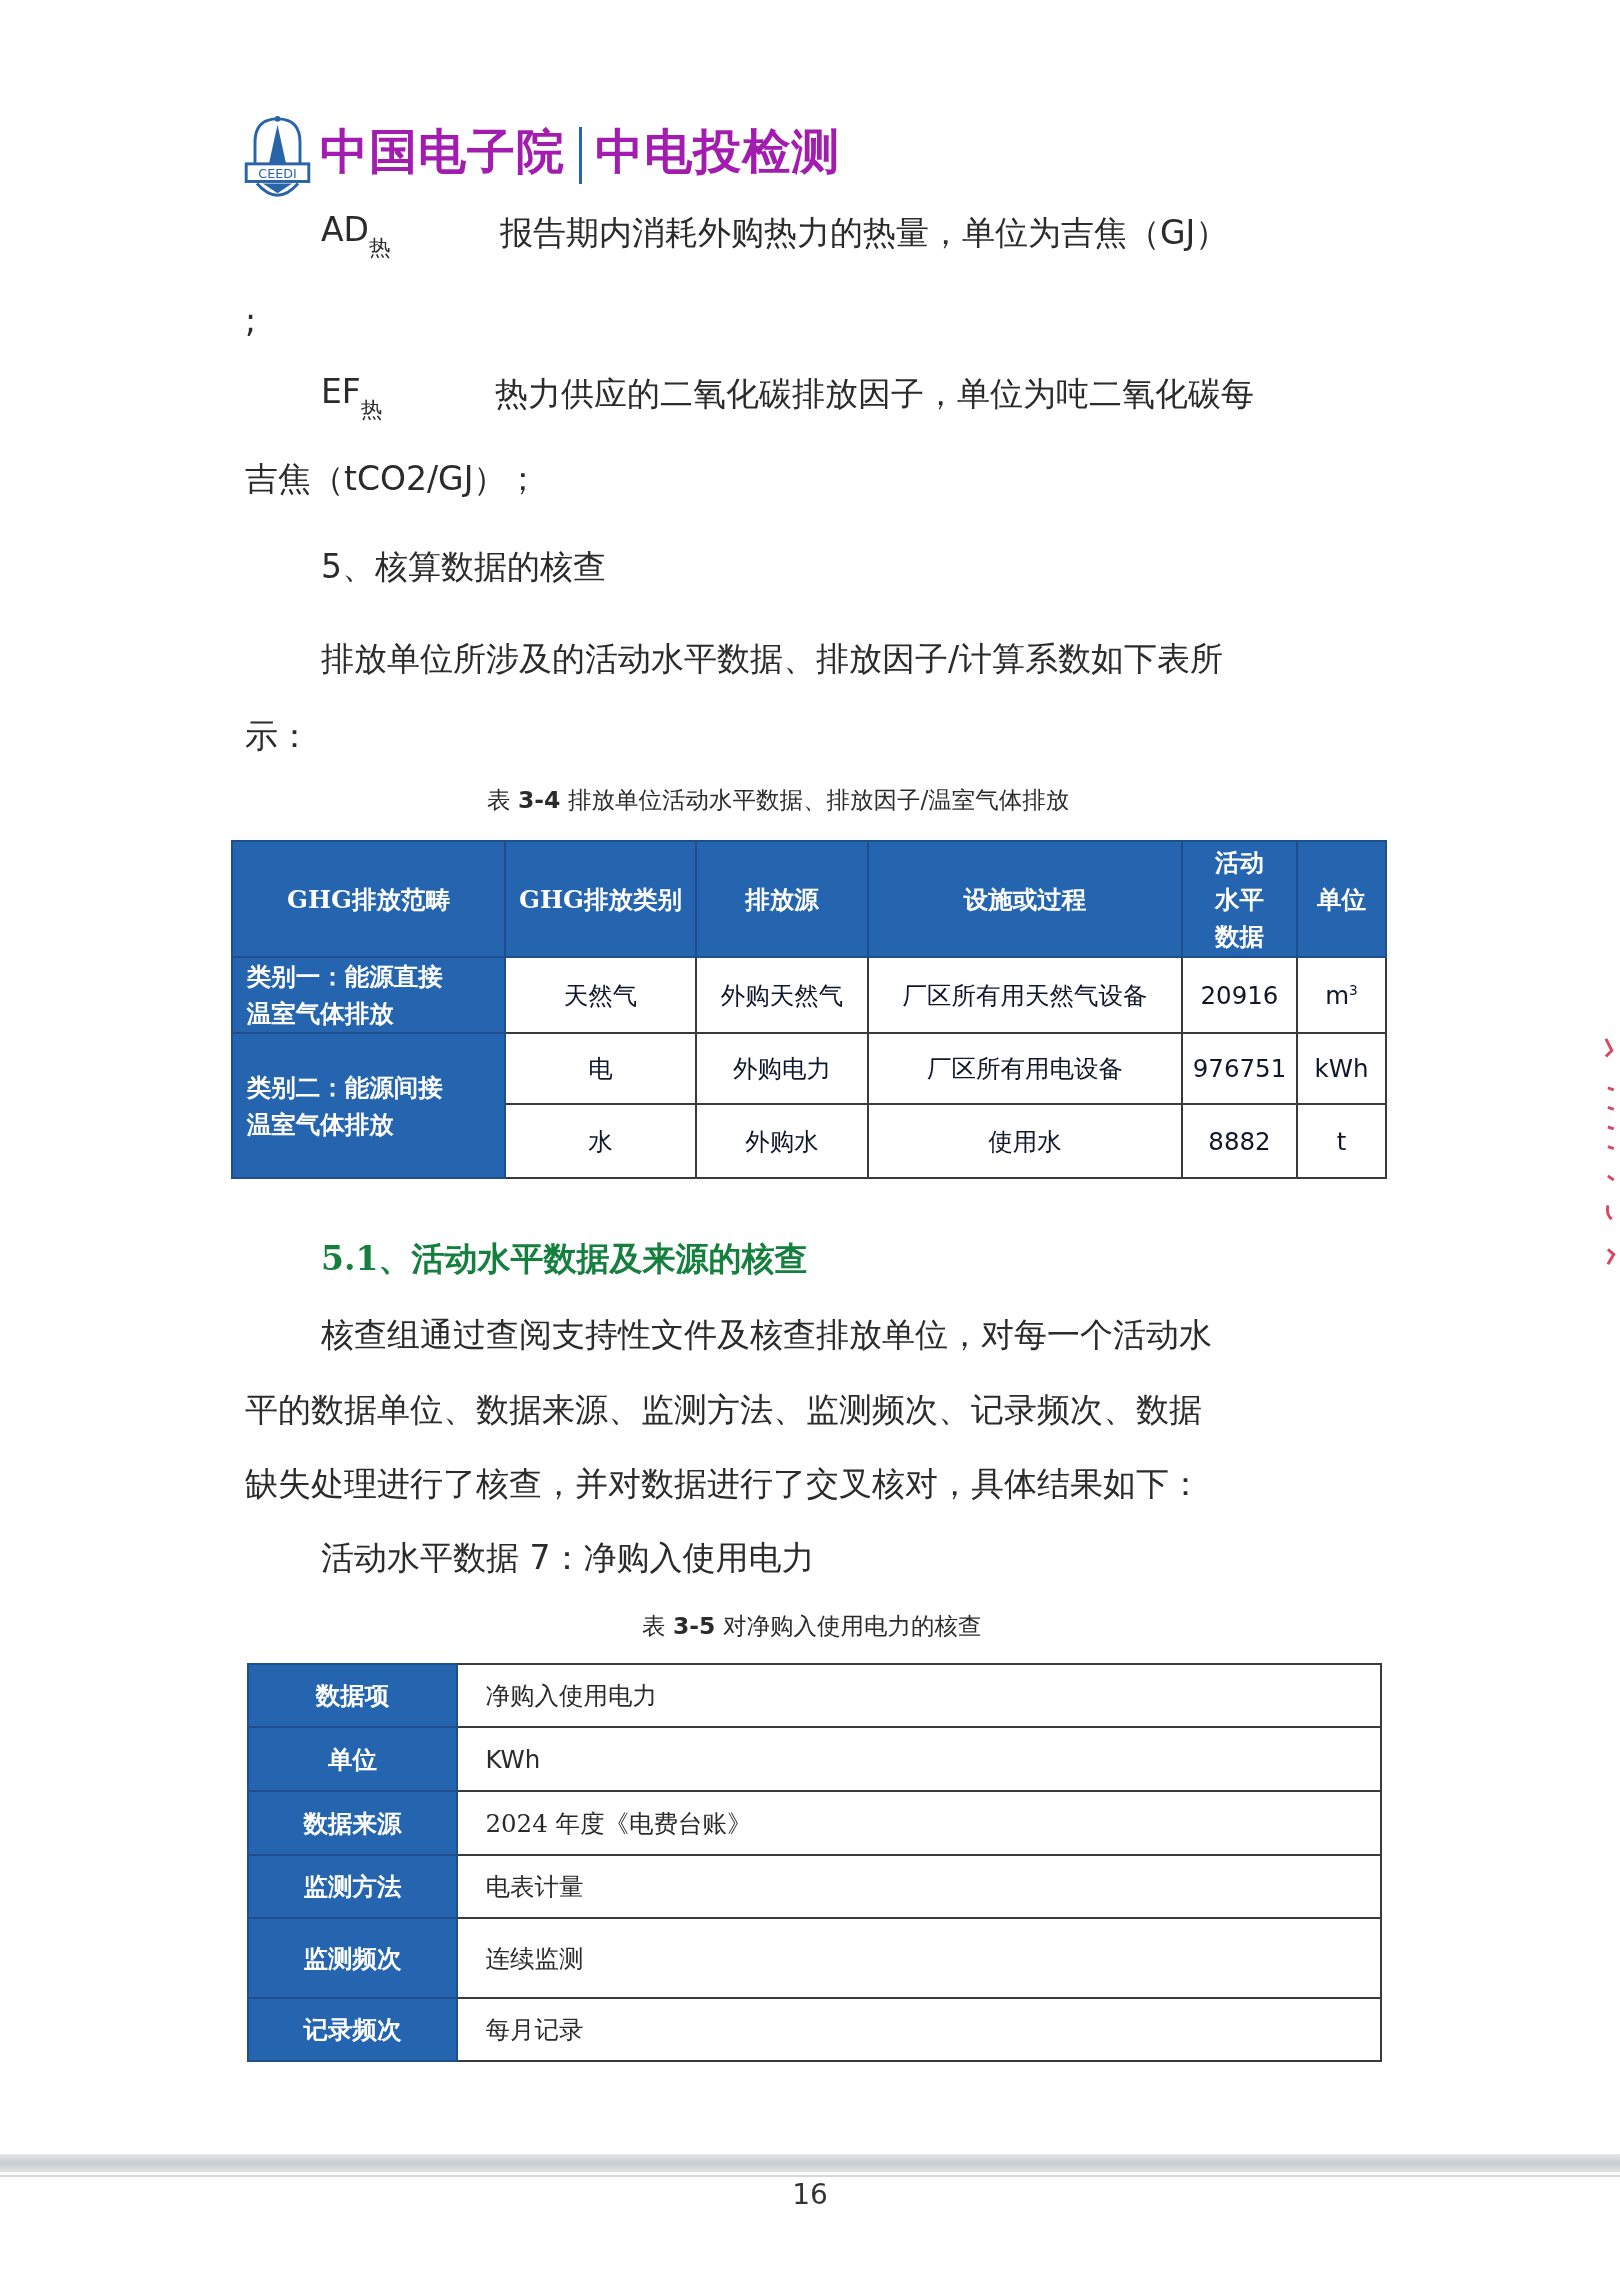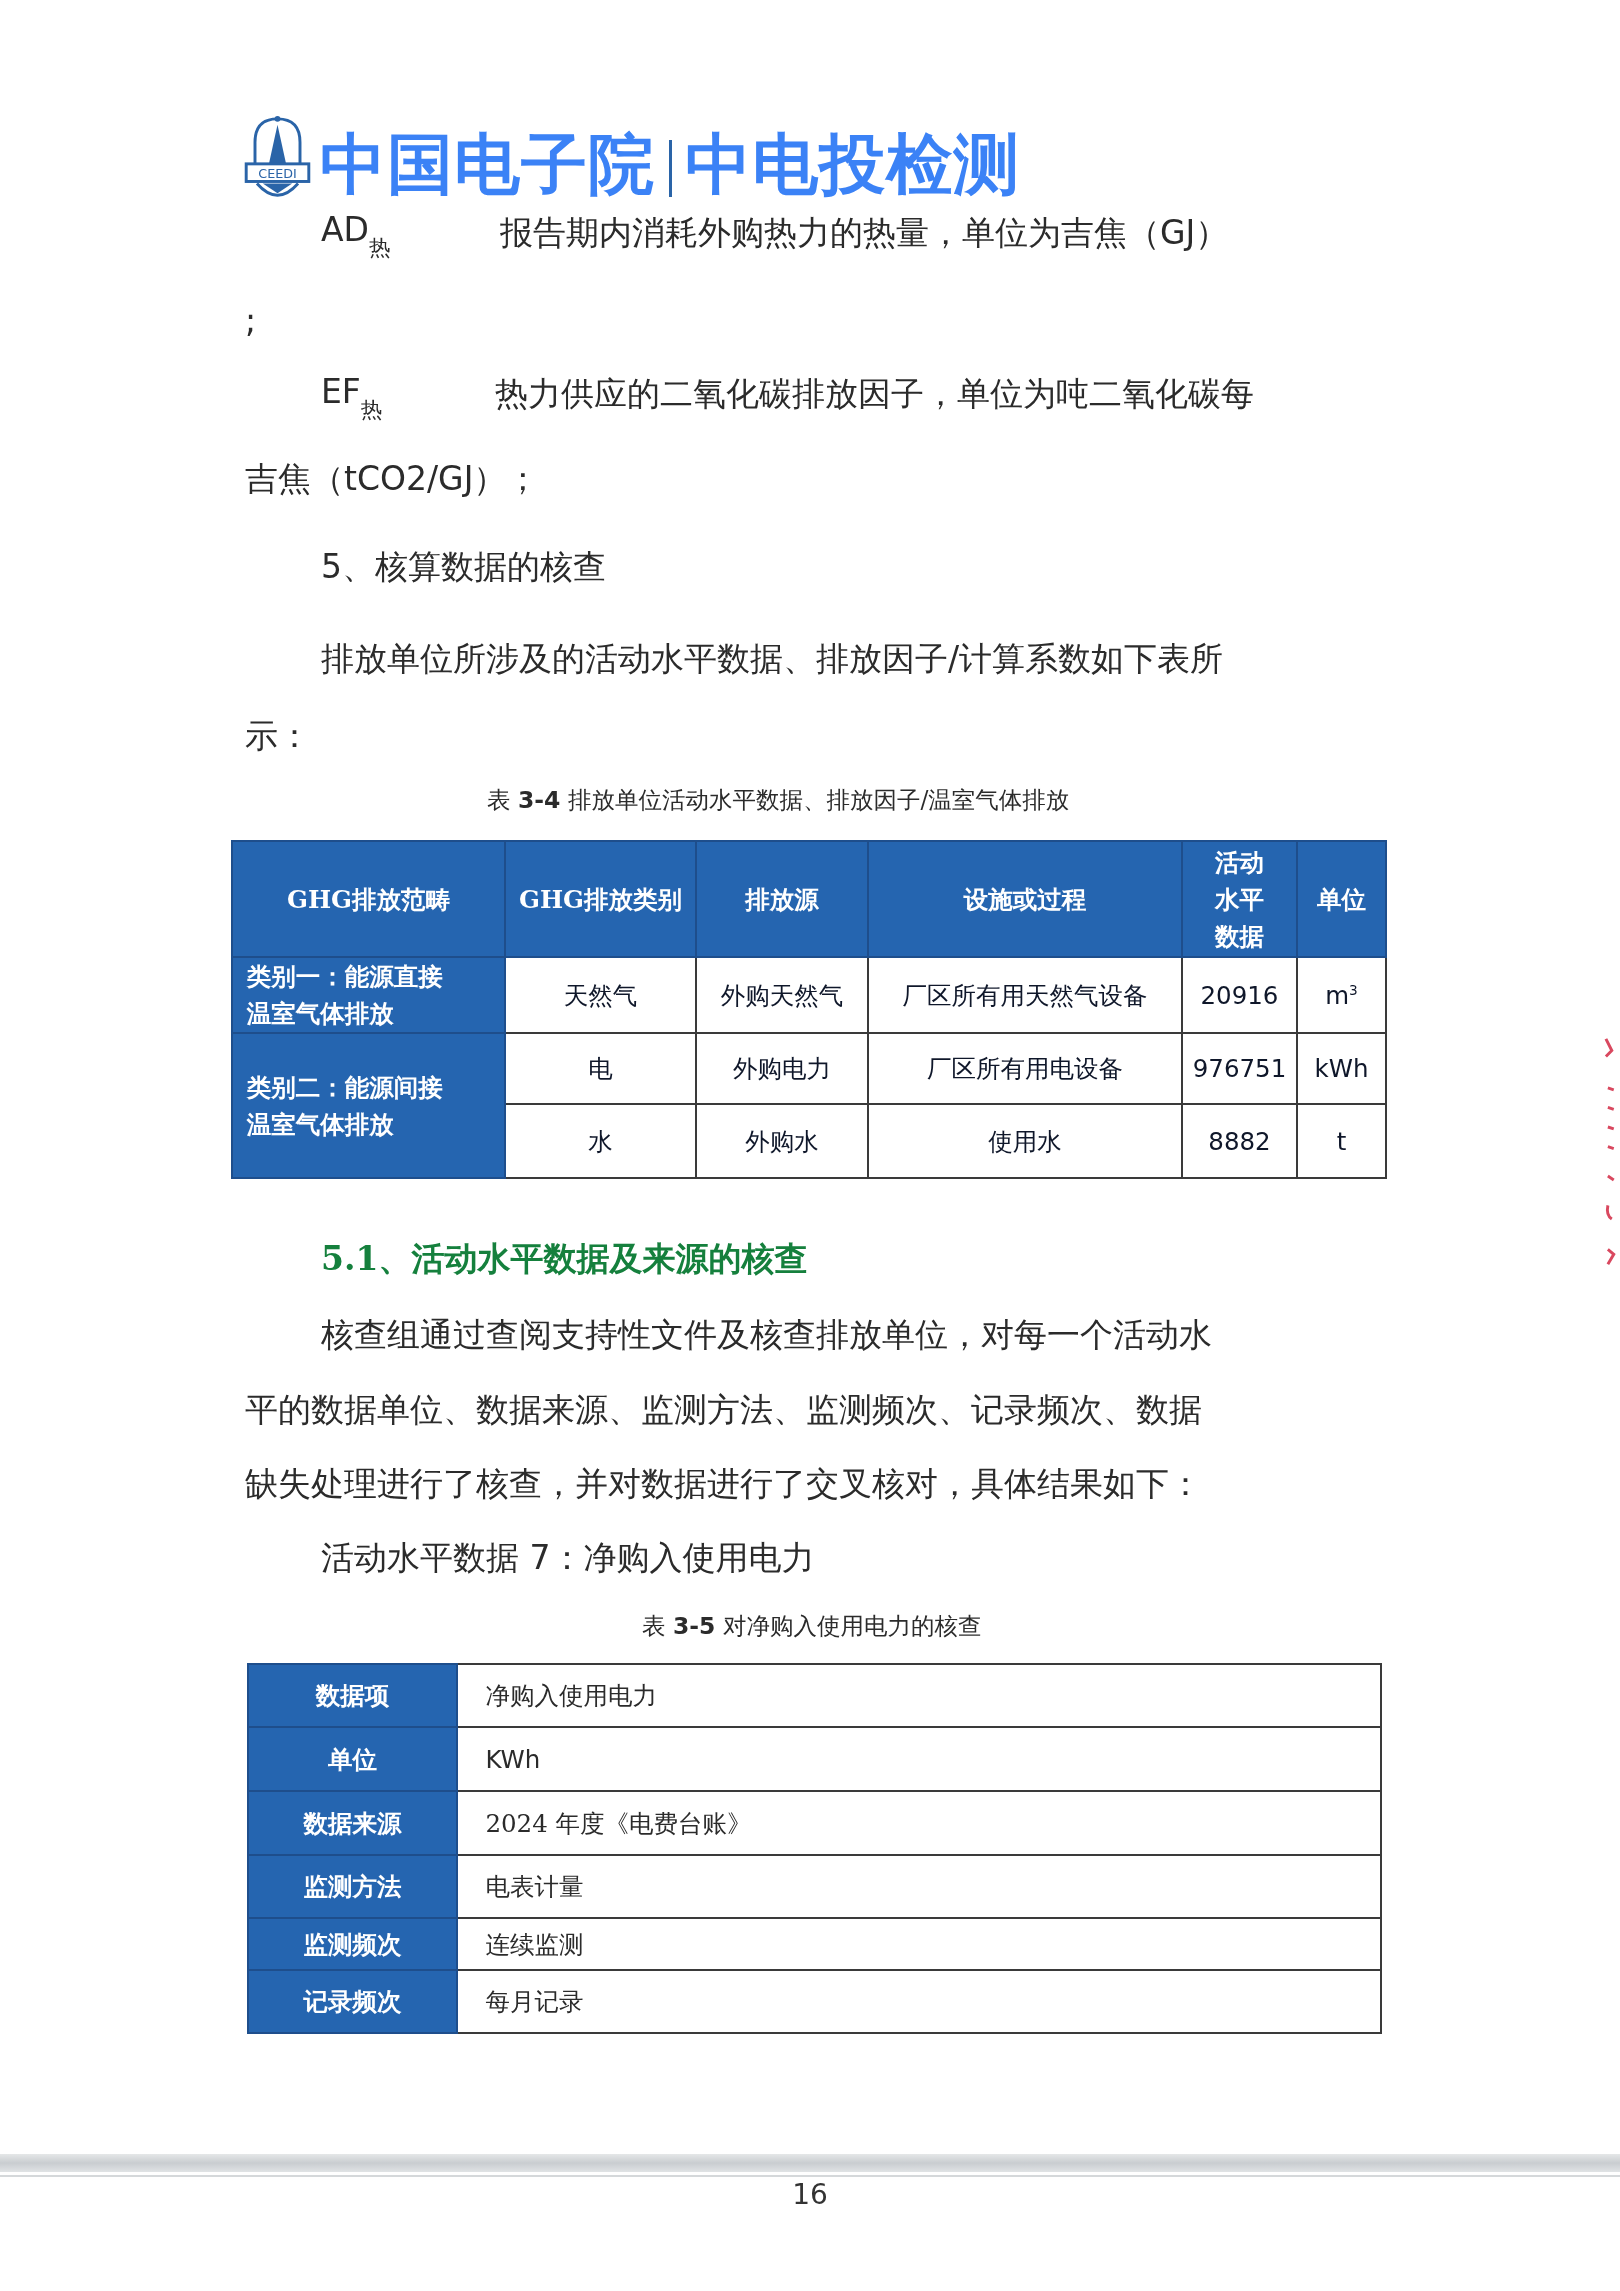--- a/index.html
+++ b/index.html
@@ -1,21 +1,21 @@
 <!DOCTYPE html>
 <html><head>
 <meta charset="utf-8">
 <style>
   html, body { margin:0; padding:0; background:#ffffff; }
   body { width:1620px; height:2292px; position:relative; overflow:hidden;
          font-family:"DejaVu Sans","Liberation Sans",sans-serif; color:#222; }
   .abs { position:absolute; }
   
   .logo { left:243px; top:113px; width:69px; height:90px; }
-  .brand { left:320px; top:120px; font-size:66px; font-weight:bold; color:#3b82f6; letter-spacing:1px; white-space:nowrap; font-family:"DejaVu Sans",sans-serif; }
+  .brand { left:320px; top:120px; font-size:48px; font-weight:bold; color:#a21caf; letter-spacing:1px; white-space:nowrap; font-family:"DejaVu Sans",sans-serif; }
   .brand .sep { display:inline-block; width:2.9px; height:57px; background:#2a64a8; vertical-align:middle; margin:0 13.7px; }
   .para { font-size:33px; line-height:43px; color:#2b2b2b; white-space:nowrap; font-family:"DejaVu Sans",sans-serif; }
   .sub { font-size:21.6px; vertical-align:-13.7px; }
   .h2 { font-size:33px; color:#2b2b2b; }
   .h3 { font-size:33px; font-weight:bold; color:#15803d; font-family:"DejaVu Serif",serif; }
   .caption { font-size:23.5px; color:#2b2b2b; font-family:"DejaVu Serif",serif; white-space:nowrap; }
   .caption b { font-family:"DejaVu Sans",sans-serif; }
   table { border-collapse:collapse; position:absolute; table-layout:fixed; }
   td { border:2px solid #3a3a3a; padding:0; text-align:center; vertical-align:middle; }
   .t4 td { font-size:24.5px; font-family:"DejaVu Serif",serif; color:#0f172a; }
@@ -147,21 +147,21 @@
     <td class="val num" colspan="2">KWh</td>
   </tr>
   <tr style="height:64px">
     <td class="hd">数据来源</td>
     <td class="val" colspan="2">2024 年度《电费台账》</td>
   </tr>
   <tr style="height:63px">
     <td class="hd">监测方法</td>
     <td class="val" colspan="2">电表计量</td>
   </tr>
-  <tr style="height:52px">
+  <tr style="height:80px">
     <td class="hd">监测频次</td>
     <td class="val" colspan="2">连续监测</td>
   </tr>
   <tr style="height:63px">
     <td class="hd">记录频次</td>
     <td class="val" colspan="2">每月记录</td>
   </tr>
 </tbody>
   </table>
 

